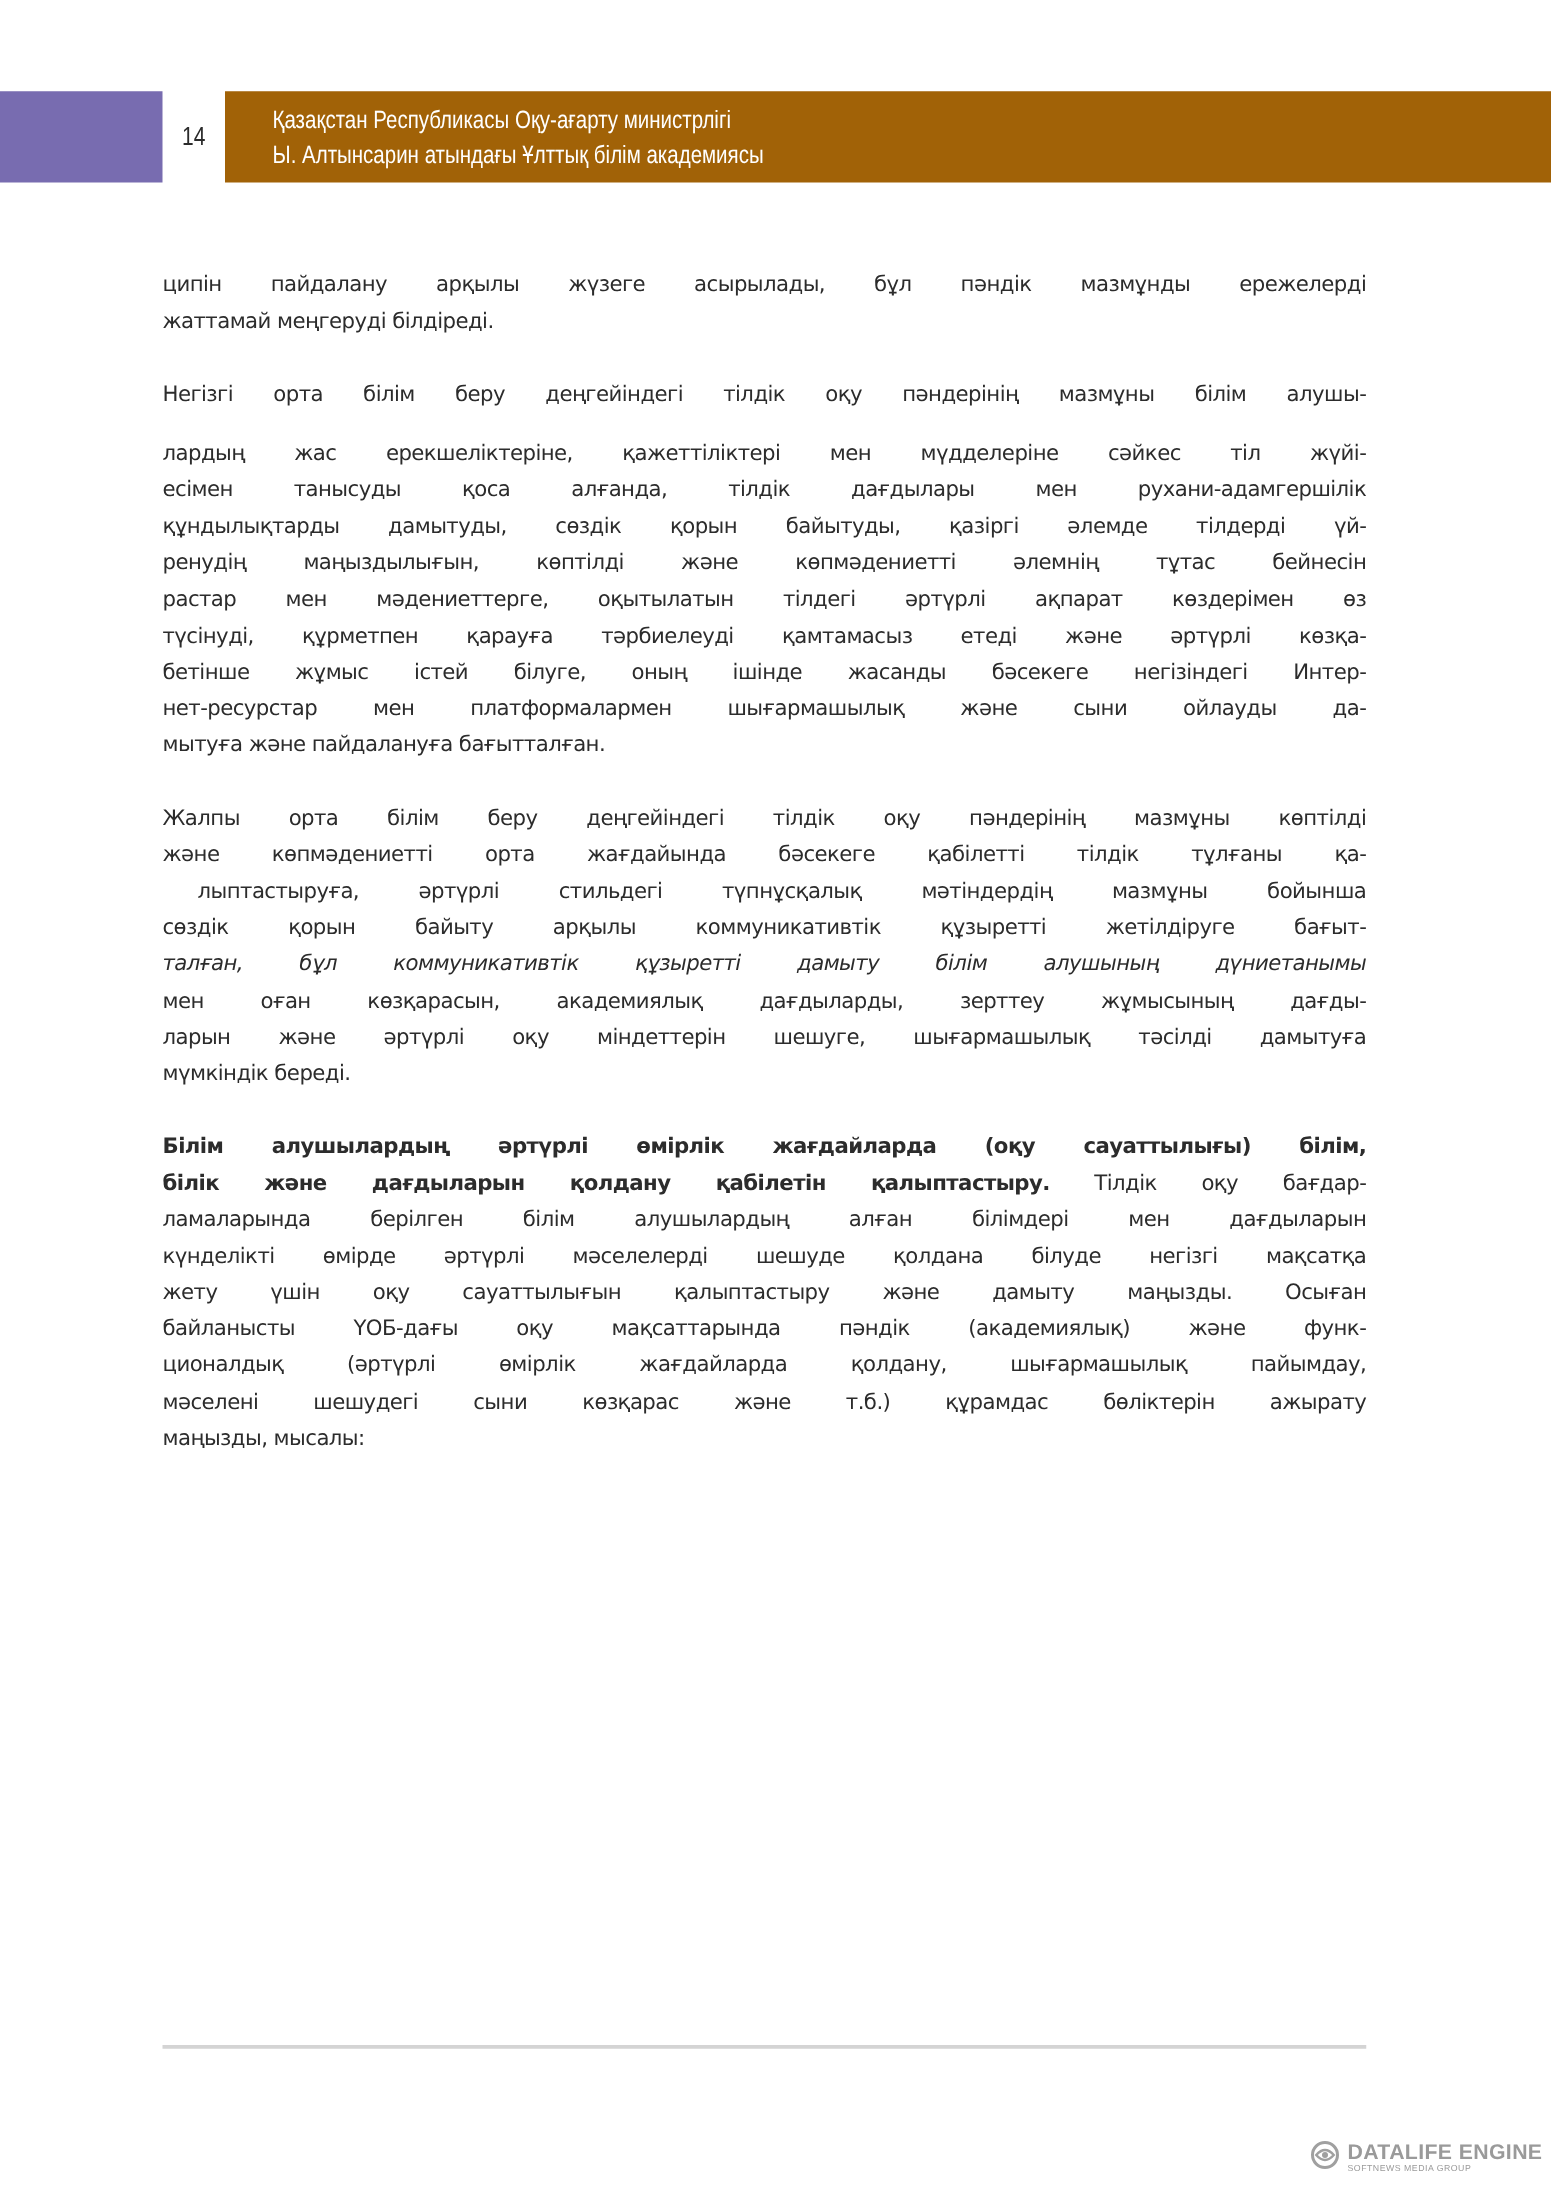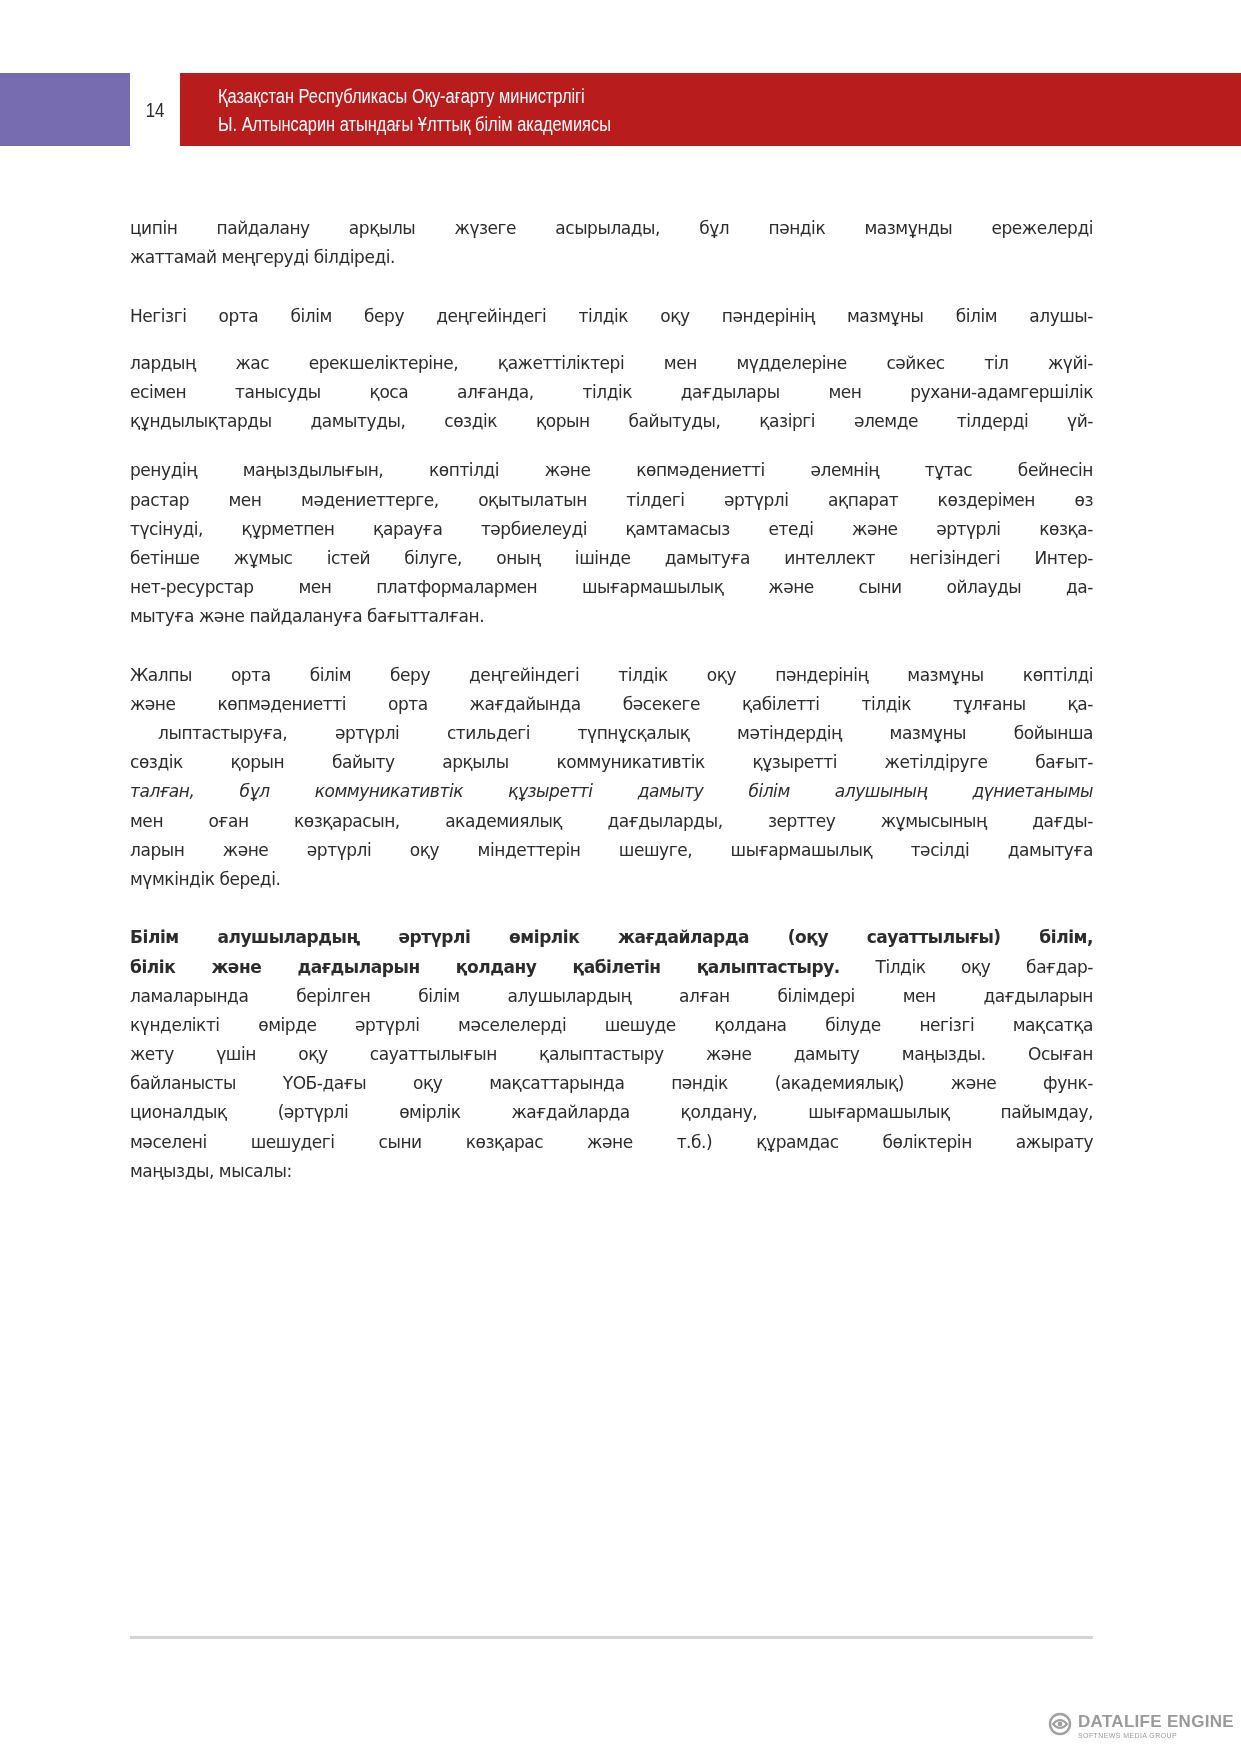--- a/index.html
+++ b/index.html
@@ -13,21 +13,21 @@
     background: #786cb0;
   }
   .hdr-page {
     position: absolute; left: 130px; top: 73px; width: 50px; height: 73px;
     display: flex; align-items: center; justify-content: center;
     font-family: "Liberation Sans", sans-serif; font-size: 21px; color: #2b2b2b;
     transform: scaleX(0.8);
   }
   .hdr-bar {
     position: absolute; left: 180px; right: 0; top: 73px; height: 73px;
-    background: #b91c1c;
+    background: #a16207;
     display: flex; flex-direction: column; justify-content: center;
     padding-left: 38px; box-sizing: border-box;
   }
   .hdr-line {
     font-family: "Liberation Sans", sans-serif; font-size: 20px; color: #ffffff;
     line-height: 28px; white-space: nowrap;
     transform: scaleX(0.82); transform-origin: left center;
   }
   .content {
     position: absolute; left: 130px; top: 214px; width: 963px;
@@ -68,24 +68,24 @@
   <div class="para">
     <span class="line" style="text-align: left;">ципін пайдалану арқылы жүзеге асырылады, бұл пәндік мазмұнды ережелерді</span>
     <span class="line last">жаттамай меңгеруді білдіреді.</span>
   </div>
 
   <div class="para">
     <span class="line" style="text-align: left;">Негізгі орта білім беру деңгейіндегі тілдік оқу пәндерінің мазмұны білім алушы-</span>
     <span class="line" style="text-align: left; margin-top: 18px;">лардың жас ерекшеліктеріне, қажеттіліктері мен мүдделеріне сәйкес тіл жүйі-</span>
     <span class="line" style="text-align: left;">есімен танысуды қоса алғанда, тілдік дағдылары мен рухани-адамгершілік</span>
     <span class="line" style="text-align: left;">құндылықтарды дамытуды, сөздік қорын байытуды, қазіргі әлемде тілдерді үй-</span>
-    <span class="line" style="text-align: left; margin-top: 20px;">ренудің маңыздылығын, көптілді және көпмәдениетті әлемнің тұтас бейнесін</span>
+    <span class="line" style="text-align: left;">ренудің маңыздылығын, көптілді және көпмәдениетті әлемнің тұтас бейнесін</span>
     <span class="line" style="text-align: left;">растар мен мәдениеттерге, оқытылатын тілдегі әртүрлі ақпарат көздерімен өз</span>
     <span class="line" style="text-align: left;">түсінуді, құрметпен қарауға тәрбиелеуді қамтамасыз етеді және әртүрлі көзқа-</span>
-    <span class="line" style="text-align: left;">бетінше жұмыс істей білуге, оның ішінде дамытуға интеллект негізіндегі Интер-</span>
+    <span class="line" style="text-align: left;">бетінше жұмыс істей білуге, оның ішінде жасанды бәсекеге негізіндегі Интер-</span>
     <span class="line" style="text-align: left;">нет-ресурстар мен платформалармен шығармашылық және сыни ойлауды да-</span>
     <span class="line last">мытуға және пайдалануға бағытталған.</span>
   </div>
 
   <div class="para">
     <span class="line" style="text-align: left;">Жалпы орта білім беру деңгейіндегі тілдік оқу пәндерінің мазмұны көптілді</span>
     <span class="line" style="text-align: left;">және көпмәдениетті орта жағдайында бәсекеге қабілетті тілдік тұлғаны қа-</span>
     <span class="line" style="text-align: left; margin-left: 28px;">лыптастыруға, әртүрлі стильдегі түпнұсқалық мәтіндердің мазмұны бойынша</span>
     <span class="line" style="text-align: left;">сөздік қорын байыту арқылы коммуникативтік құзыретті жетілдіруге бағыт-</span>
     <span class="line" style="text-align: left; font-style: italic;">талған, бұл коммуникативтік құзыретті дамыту білім алушының дүниетанымы</span>

